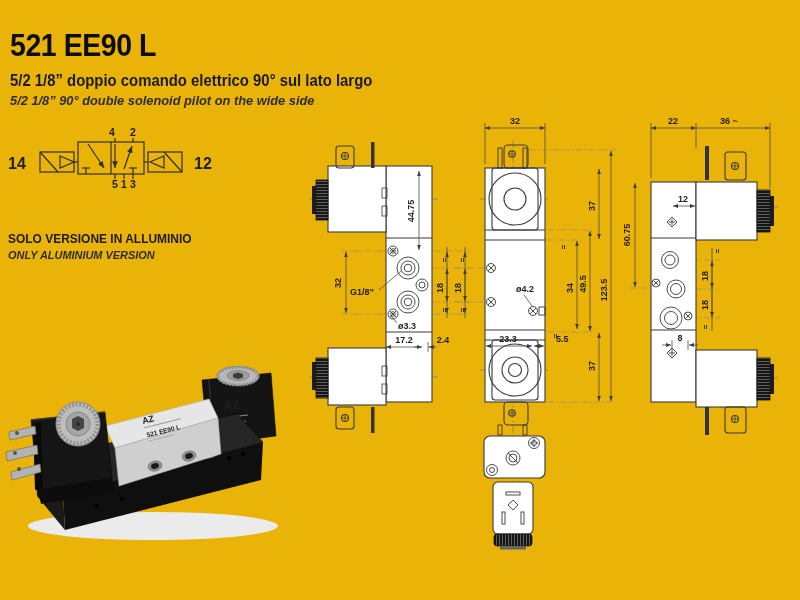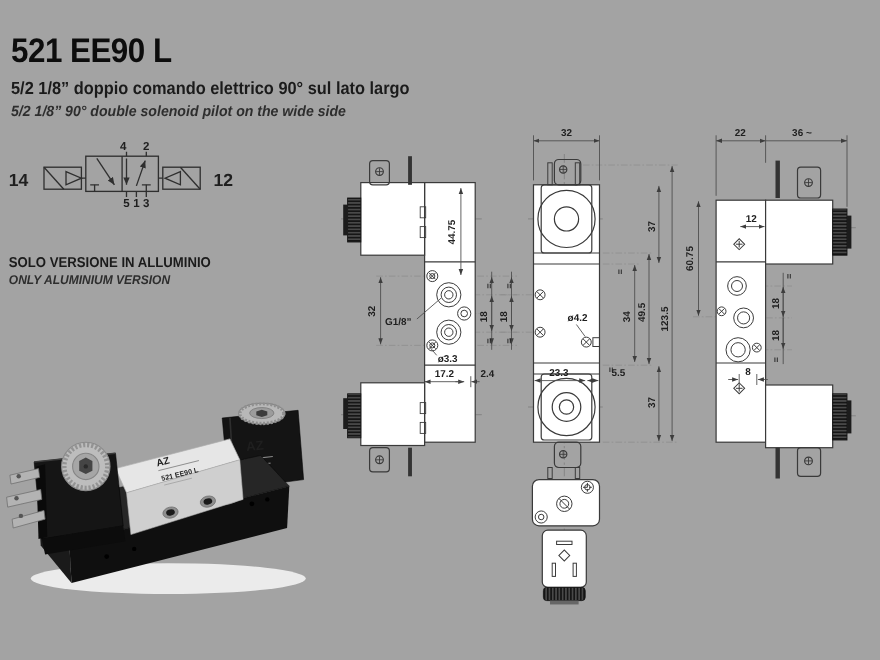--- a/index.html
+++ b/index.html
@@ -1,16 +1,16 @@
 <!DOCTYPE html>
 <html><head>
 <meta charset="utf-8">
 <style>
   html,body{margin:0;padding:0;background:#fff;}
-  #page{position:relative;width:800px;height:600px;background:#a3a3a3;overflow:hidden;
+  #page{position:relative;width:800px;height:600px;background:#eab308;overflow:hidden;
         font-family:"Liberation Sans",sans-serif;color:#111;}
   .abs{position:absolute;}
   #title{left:10px;top:28px;font-size:31px;font-weight:bold;letter-spacing:-.5px;
          transform:scaleX(.92);transform-origin:left top;color:#0d0d0d;white-space:nowrap;}
   #sub-it{left:10px;top:72px;font-size:16px;font-weight:bold;transform:scaleX(.93);
           transform-origin:left top;color:#1b1b1b;white-space:nowrap;}
   #sub-en{left:10px;top:93px;font-size:13.5px;font-weight:bold;font-style:italic;
           transform:scaleX(.95);transform-origin:left top;color:#2e2e2e;white-space:nowrap;}
   #note1{left:8px;top:231px;font-size:13px;font-weight:bold;transform:scaleX(.92);
          transform-origin:left top;color:#1b1b1b;white-space:nowrap;}

